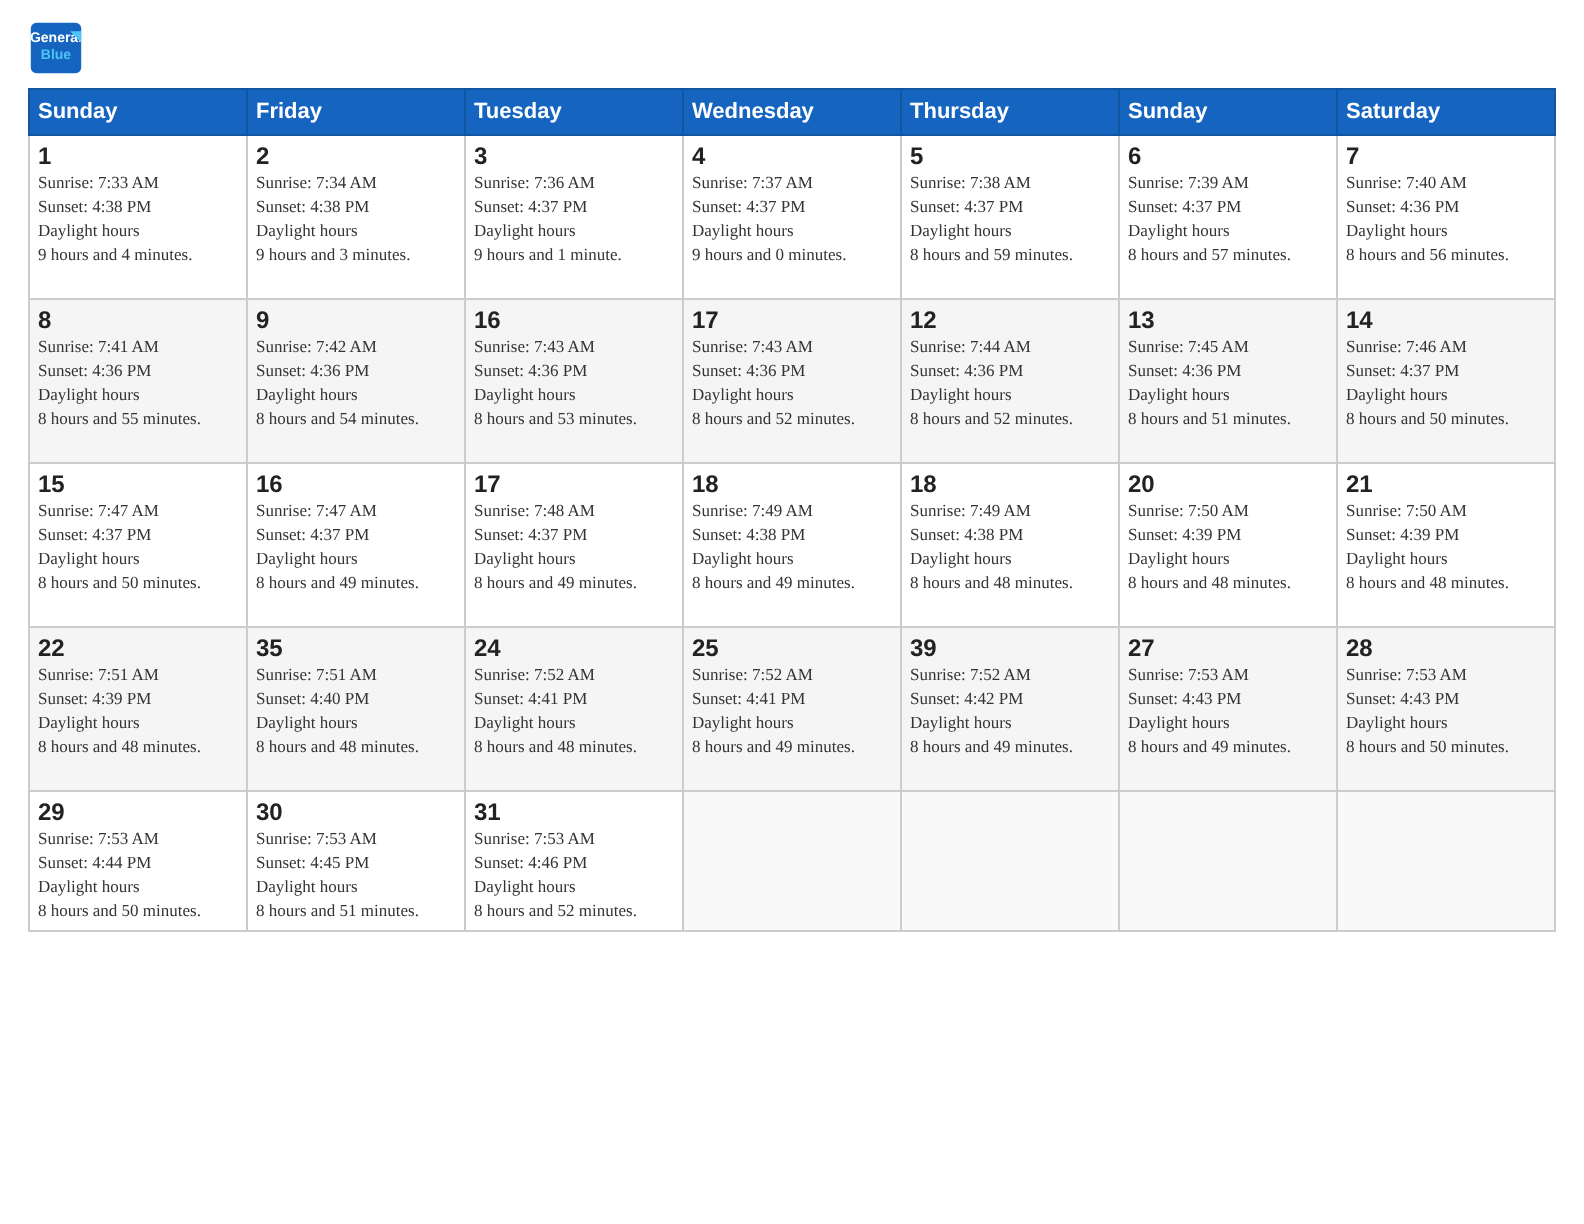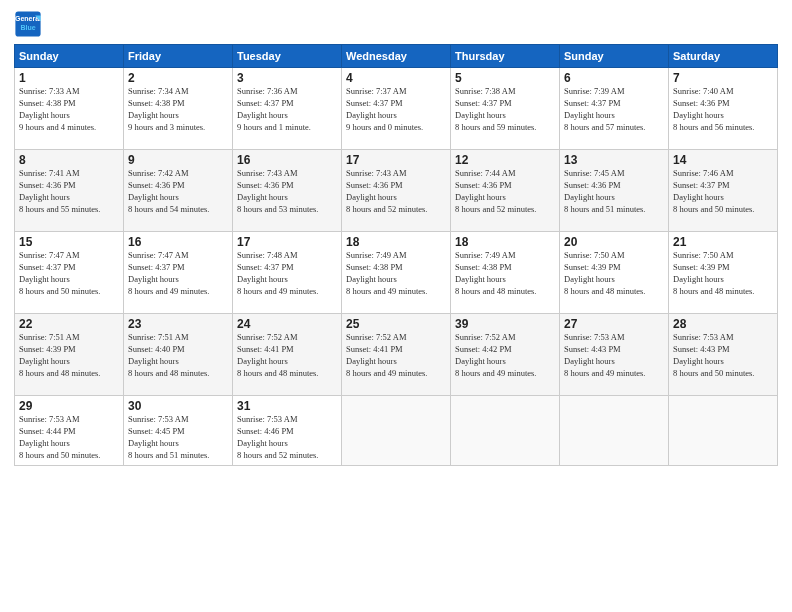--- a/index.html
+++ b/index.html
@@ -335,21 +335,21 @@
           <td>
         <span class="day-num">22</span>
         <div class="cell-text">
           Sunrise: 7:51 AM<br>
           Sunset: 4:39 PM<br>
           Daylight hours<br>
           8 hours and 48 minutes.
         </div>
       </td>
           <td>
-        <span class="day-num">23</span>
+        <span class="day-num">35</span>
         <div class="cell-text">
           Sunrise: 7:51 AM<br>
           Sunset: 4:40 PM<br>
           Daylight hours<br>
           8 hours and 48 minutes.
         </div>
       </td>
           <td>
         <span class="day-num">24</span>
         <div class="cell-text">

